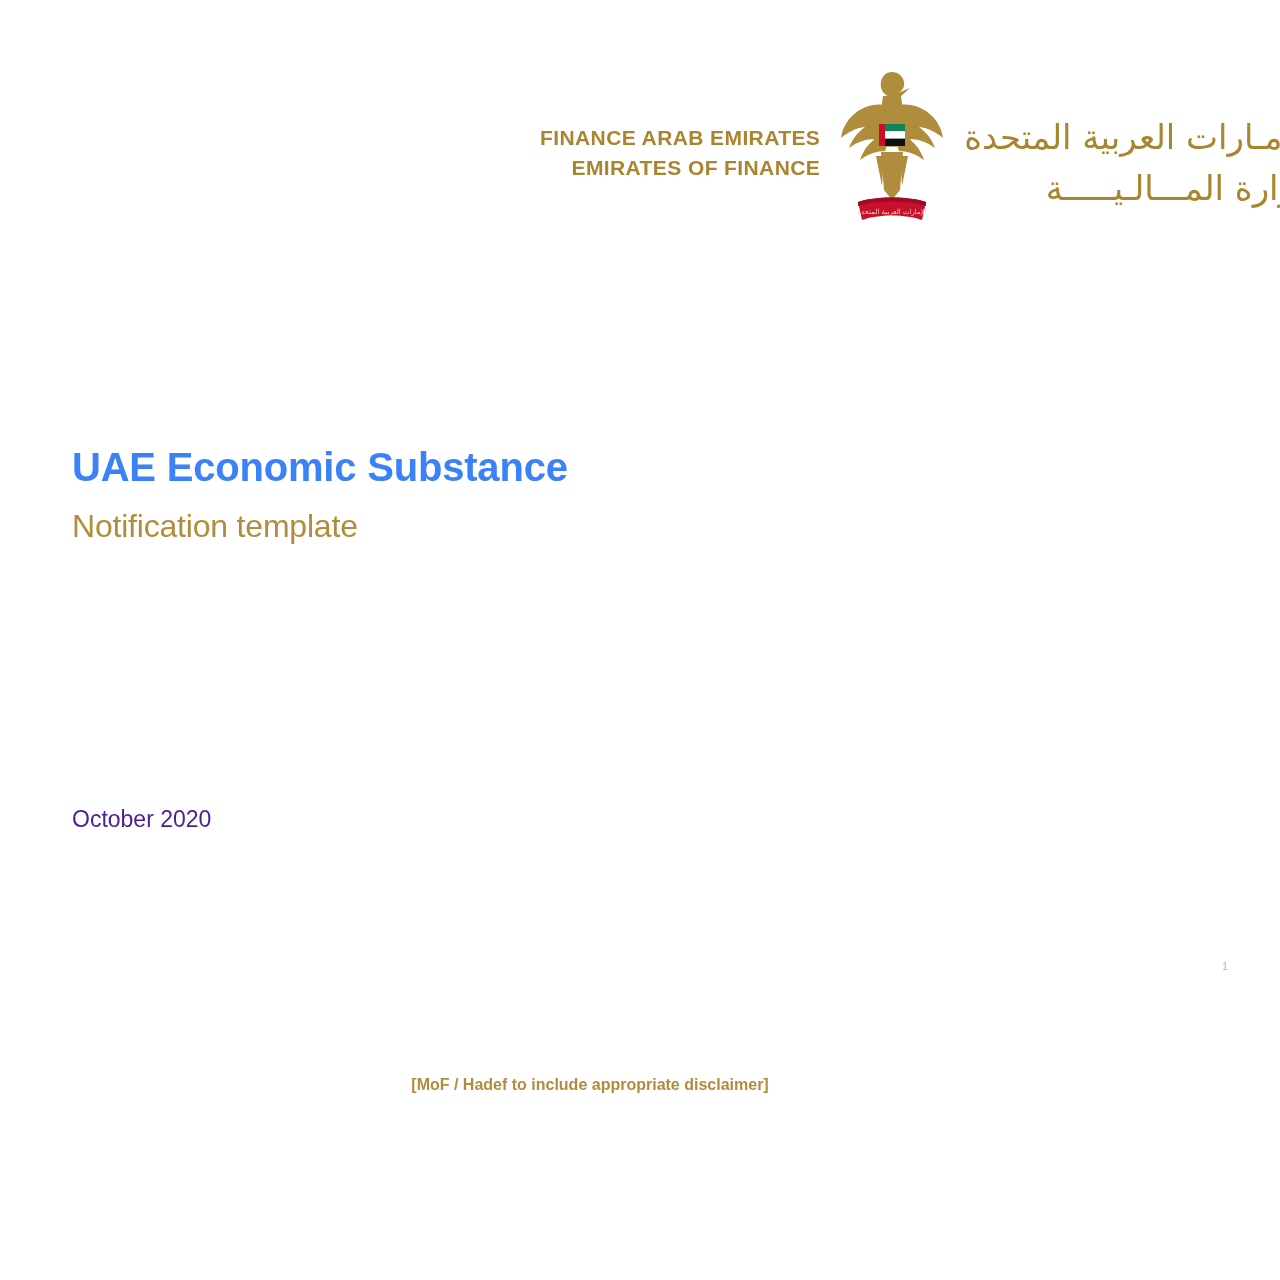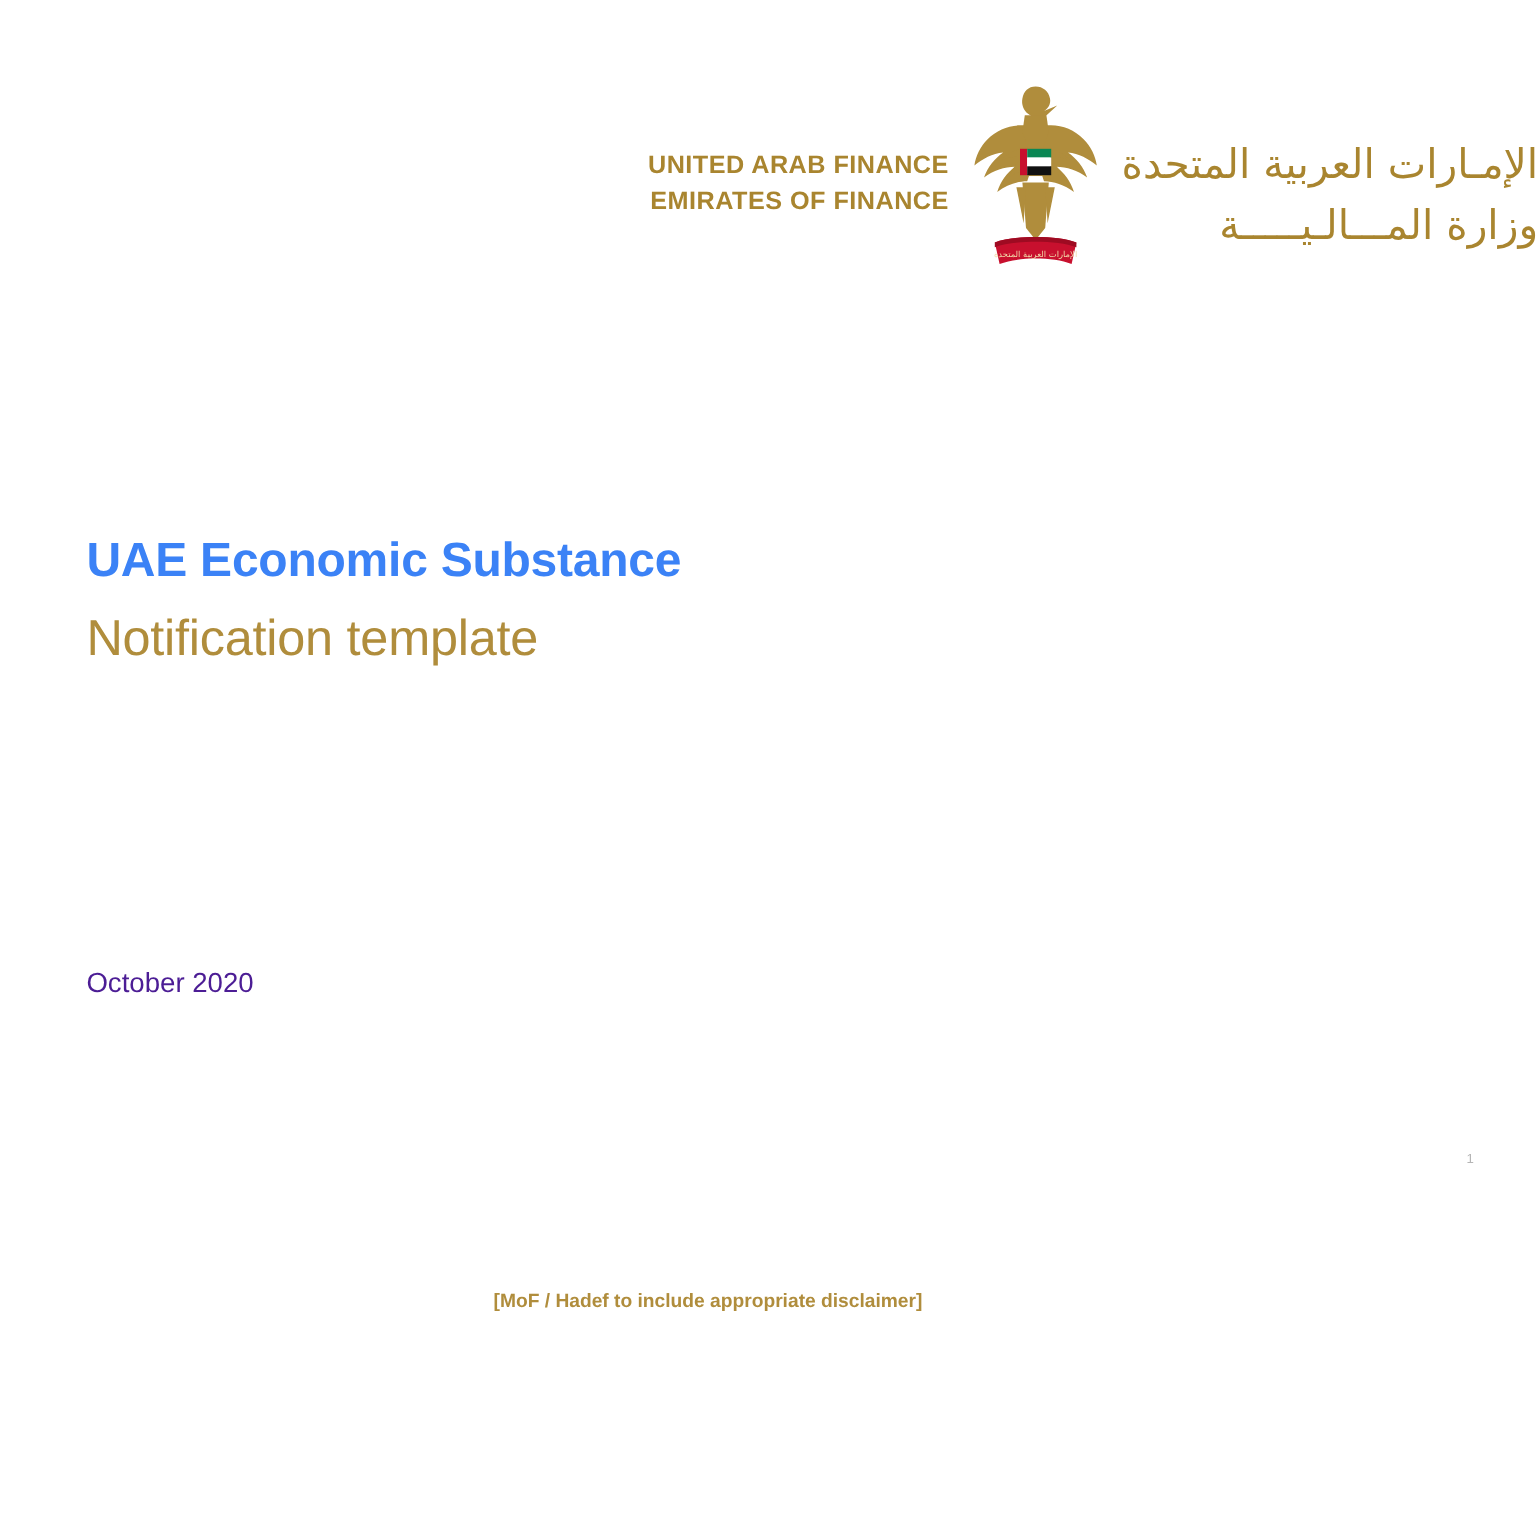--- a/index.html
+++ b/index.html
@@ -69,21 +69,21 @@
     font-size: 40px;
     font-weight: bold;
     color: #3b82f6;
     letter-spacing: -0.2px;
     white-space: nowrap;
   }
   .title-sub {
     position: absolute;
     left: 72px;
     top: 508px;
-    font-size: 42px;
+    font-size: 32px;
     font-weight: normal;
     color: #b08d3c;
     letter-spacing: -0.2px;
     white-space: nowrap;
   }
   .date-line {
     position: absolute;
     left: 72px;
     top: 806px;
     font-size: 23px;
@@ -118,21 +118,21 @@
   }
 </style>
 </head>
 <body>
 
 <div class="page">
 
   <div class="logo-block">
 
     <div class="logo-text-en">
-      <span class="l1">UNITED ARAB FINANCE</span>
+      <span class="l1">FINANCE ARAB EMIRATES</span>
       <span class="l2">EMIRATES OF FINANCE</span>
     </div>
 
     <div class="emblem">
       <svg viewBox="0 0 112 178" width="112" height="178" aria-hidden="true">
 
         <g fill="#b08d3c">
 
           <path d="M54 42 C40 38 26 42 16 52 C10 58 6 66 5 74 C12 68 20 64 29 63 C22 68 16 75 13 84 C21 78 30 75 39 75 C32 80 27 87 24 96 C32 90 41 87 49 87 L54 72 Z"></path>
           <path d="M54 60 C44 58 34 62 27 70 C33 67 40 66 46 67 C40 71 36 77 34 84 C40 79 47 77 53 77 Z"></path>

